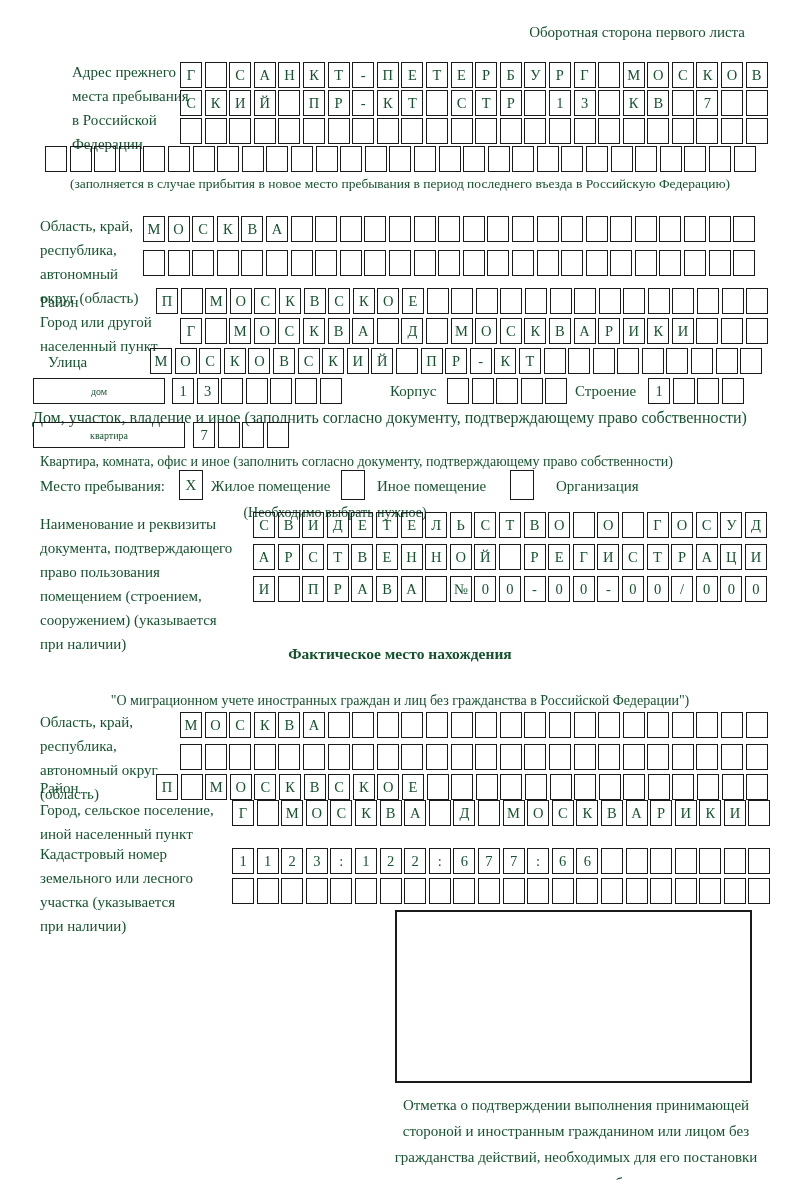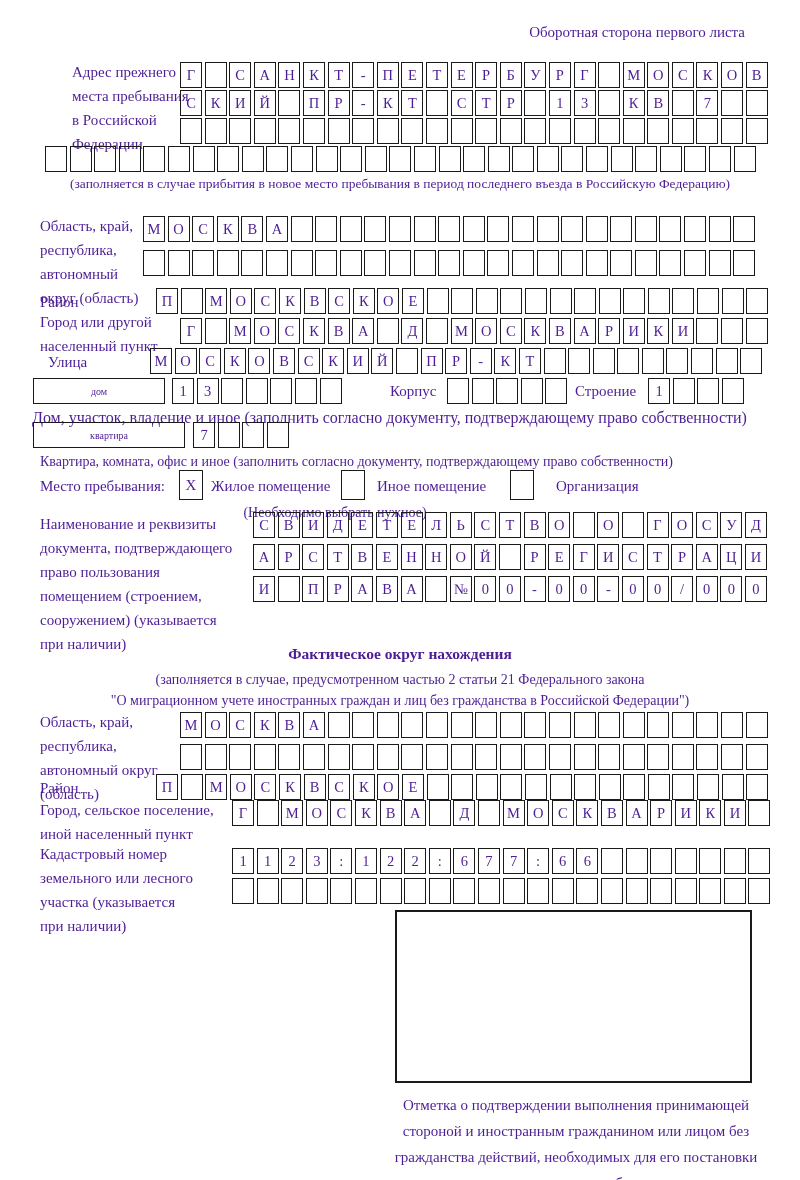--- a/index.html
+++ b/index.html
@@ -1,17 +1,17 @@
 <!DOCTYPE html>
 <html><head>
 <meta charset="utf-8">
 <style>
   html,body{margin:0;padding:0;background:#fff;}
   .page{position:relative;width:800px;height:1180px;background:#fff;
-        font-family:"Liberation Serif",serif;color:#4c1d95;overflow:hidden;}
+        font-family:"Liberation Serif",serif;color:#14532d;overflow:hidden;}
   .boxrow{position:absolute;display:flex;gap:2.6px;}
   .cell{box-sizing:border-box;flex:none;width:22px;height:26px;border:1.6px solid #1a1a1a;
         display:flex;align-items:center;justify-content:center;font-size:14.5px;line-height:1;}
   .label{position:absolute;font-size:15px;line-height:24px;}
   .inline-label{position:absolute;font-size:15px;line-height:24px;white-space:nowrap;}
   .caption{position:absolute;font-size:13.5px;line-height:20px;}
   .center{left:0;width:800px;text-align:center;}
   .title{position:absolute;font-weight:bold;font-size:16px;}
   .widebox{position:absolute;box-sizing:border-box;border:1.6px solid #1a1a1a;height:26px;
            display:flex;align-items:center;justify-content:center;font-size:10px;}
@@ -411,22 +411,21 @@
       <span class="cell">0</span>
       <span class="cell">-</span>
       <span class="cell">0</span>
       <span class="cell">0</span>
       <span class="cell">/</span>
       <span class="cell">0</span>
       <span class="cell">0</span>
       <span class="cell">0</span>
     </div>
 
-  <div class="title center" style="top:645px;font-size:15.5px;">Фактическое округ нахождения</div>
-  <div class="caption center" style="top:670px;font-size:14px;">(заполняется в случае, предусмотренном частью 2 статьи 21 Федерального закона</div>
+  <div class="title center" style="top:645px;font-size:15.5px;">Фактическое место нахождения</div>
   <div class="caption center" style="top:691px;font-size:14px;">"О миграционном учете иностранных граждан и лиц без гражданства в Российской Федерации")</div>
 
   <div class="label" style="left:40px;top:710px;width:140px;">
     <div>Область, край,</div>
     <div>республика,</div>
     <div>автономный округ</div>
     <div>(область)</div>
   </div>
   <div class="boxrow" style="left:180px;top:712px;">
       <span class="cell">М</span>

